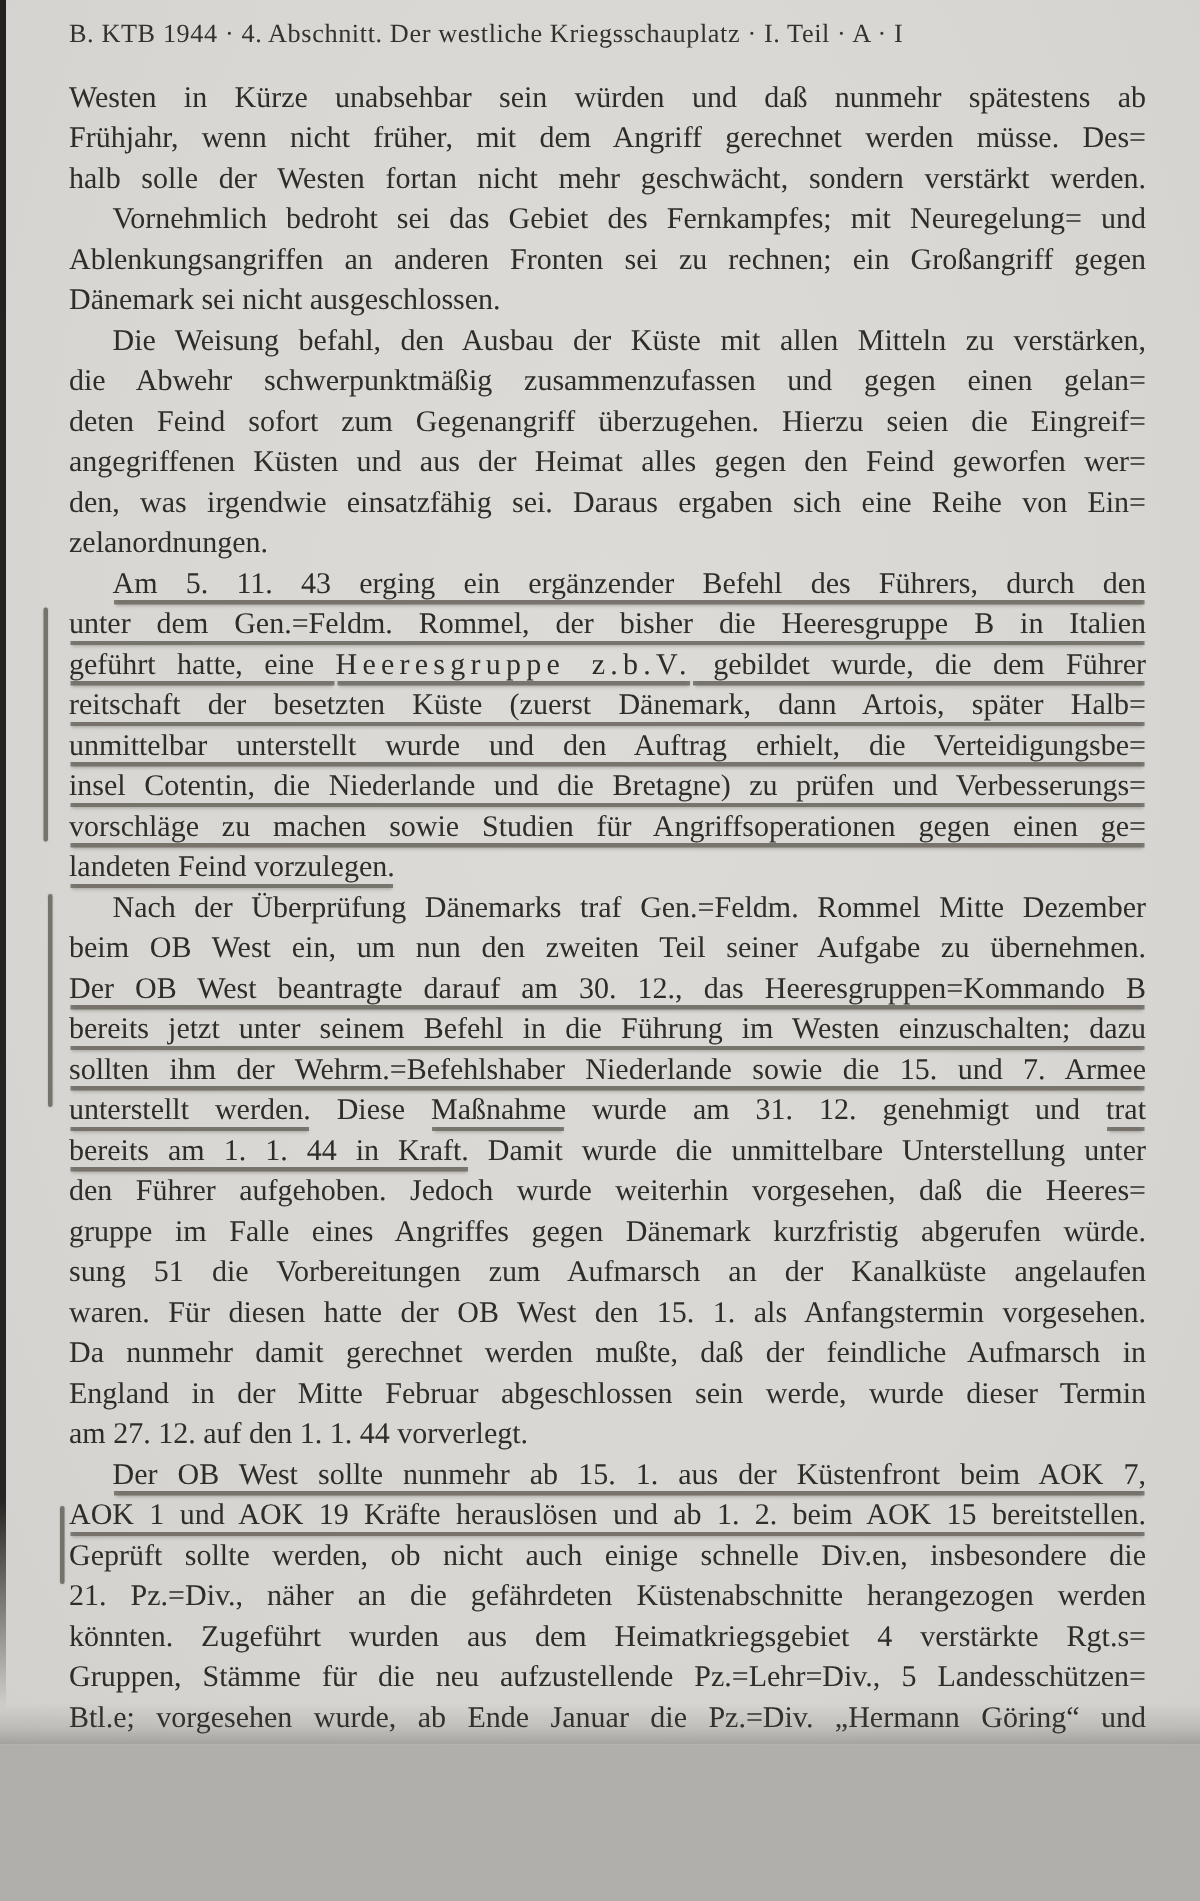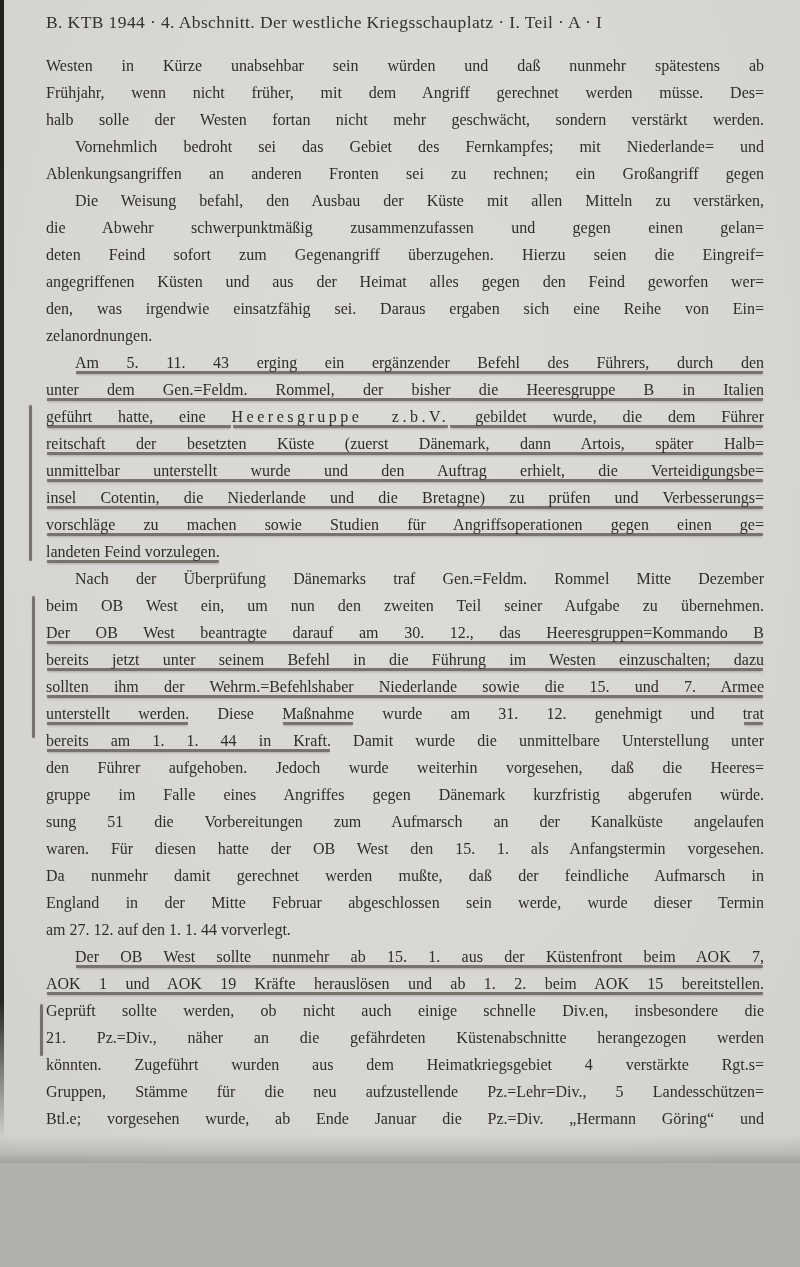--- a/index.html
+++ b/index.html
@@ -15,21 +15,21 @@
   .bottom-shade{
     position:absolute;left:0;bottom:0;width:100%;height:28px;
     background:linear-gradient(rgba(0,0,0,0) 0%, rgba(80,78,72,0.16) 60%, rgba(62,60,56,0.32) 100%);
   }
   .header{
     position:absolute;left:46px;top:12px;font-size:17.5px;letter-spacing:0.4px;
     color:#343230;white-space:nowrap;
   }
   .text-block{position:absolute;left:46px;top:52px;width:718px;}
   .line{
-    height:27px;line-height:27px;font-size:16px;overflow:visible;white-space:normal;
+    height:27px;line-height:27px;font-size:20px;overflow:visible;white-space:normal;
   }
   .line.just{text-align:justify;text-align-last:justify;}
   .line.indent{text-indent:29px;}
   .u{
     box-shadow:0 4px 0 -1px rgba(104,100,92,0.78), 0 6px 2px -2px rgba(104,100,92,0.38);
   }
   .sp{letter-spacing:3.5px;}
   .pencil-mark{
     position:absolute;width:3px;background:rgba(96,93,86,0.82);border-radius:2px;
     box-shadow:0 0 1px rgba(96,93,86,0.5);
@@ -43,22 +43,23 @@
 
 <div class="page">
   <div class="left-edge"></div>
 
   <div class="header">B. KTB 1944 · 4. Abschnitt. Der westliche Kriegsschauplatz · I. Teil · A · I</div>
 
   <div class="text-block">
       <div class="line just"><span>Westen in Kürze unabsehbar sein würden und daß nunmehr spätestens ab</span></div>
       <div class="line just"><span>Frühjahr, wenn nicht früher, mit dem Angriff gerechnet werden müsse. Des=</span></div>
       <div class="line just"><span>halb solle der Westen fortan nicht mehr geschwächt, sondern verstärkt werden.</span></div>
-      <div class="line indent just"><span>Vornehmlich bedroht sei das Gebiet des Fernkampfes; mit Niederlande= und</span></div>
+      <div class="line indent just"><span>Vornehmlich bedroht sei das Gebiet des Fernkampfes; mit Neuregelung= und</span></div>
       <div class="line just"><span>Ablenkungsangriffen an anderen Fronten sei zu rechnen; ein Großangriff gegen</span></div>
+      <div class="line"><span>Dänemark sei nicht ausgeschlossen.</span></div>
       <div class="line indent just"><span>Die Weisung befahl, den Ausbau der Küste mit allen Mitteln zu verstärken,</span></div>
       <div class="line just"><span>die Abwehr schwerpunktmäßig zusammenzufassen und gegen einen gelan=</span></div>
       <div class="line just"><span>deten Feind sofort zum Gegenangriff überzugehen. Hierzu seien die Eingreif=</span></div>
       <div class="line just"><span>angegriffenen Küsten und aus der Heimat alles gegen den Feind geworfen wer=</span></div>
       <div class="line just"><span>den, was irgendwie einsatzfähig sei. Daraus ergaben sich eine Reihe von Ein=</span></div>
       <div class="line"><span>zelanordnungen.</span></div>
       <div class="line indent just"><span class="u">Am 5. 11. 43 erging ein ergänzender Befehl des Führers, durch den</span></div>
       <div class="line just"><span class="u">unter dem Gen.=Feldm. Rommel, der bisher die Heeresgruppe B in Italien</span></div>
       <div class="line just"><span class="u">geführt hatte, eine </span><span class="u sp">Heeresgruppe z.b.V.</span><span class="u"> gebildet wurde, die dem Führer</span></div>
       <div class="line just"><span class="u">reitschaft der besetzten Küste (zuerst Dänemark, dann Artois, später Halb=</span></div>

